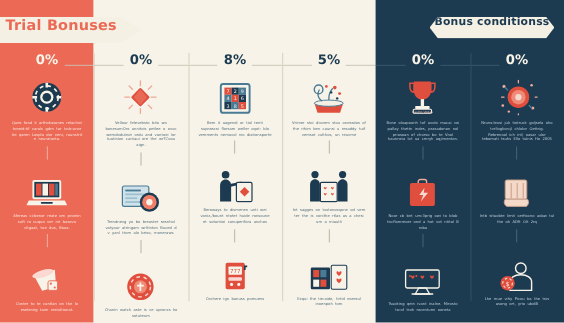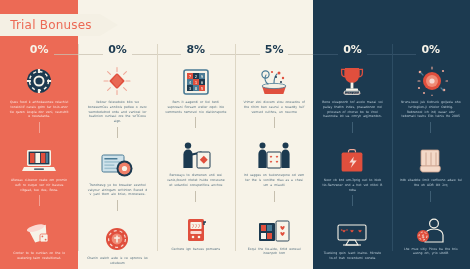--- a/index.html
+++ b/index.html
@@ -10,22 +10,22 @@
   }
   .board{position:relative;width:470px;height:269px;overflow:hidden;background:#f7f3e8;}
 
   
   .panel{position:absolute;top:0;bottom:0;}
   .panel-left{left:0;width:78px;background:#ec6a55;}
   .panel-mid{left:78px;width:235px;background:#f7f3e8;}
   .panel-right{left:313px;right:0;background:#1c3a50;}
 
   
-  .banner{position:absolute;display:flex;align-items:center;justify-content:center;
-          font-weight:normal;letter-spacing:.2px;white-space:nowrap;}
+  .banner{position:absolute;display:flex;justify-content:center;
+          font-weight:bold;letter-spacing:.2px;white-space:nowrap;}
   .banner-left{left:0;top:14px;height:22px;width:118px;background:#f4f0e4;color:#ec6a55;
                font-size:12px;padding-right:10px;box-sizing:border-box;
                clip-path:polygon(0 0,100px 0,118px 50%,100px 100%,0 100%);}
   .banner-left span{margin-left:-6px;}
   .banner-right{right:8px;top:14px;height:18px;width:104px;background:#f4f0e4;color:#1c3a50;
                 font-size:9px;border-radius:3px;
                 clip-path:polygon(7px 0,97px 0,104px 50%,97px 100%,7px 100%,0 50%);}
 
   
   .pct-line{position:absolute;left:40px;right:40px;top:54px;height:1px;background:#c9c2b2;opacity:.75;}
@@ -65,20 +65,23 @@
 
   <div class="panel panel-left"></div>
   <div class="panel panel-mid"></div>
   <div class="panel panel-right"></div>
 
   <div class="pct-line" style="left:40px;width:273px;"></div>
   <div class="pct-line dark" style="left:313px;right:34px;"></div>
 
   <div class="banner banner-left">
     <span>Trial Bonuses</span>
+  </div>
+  <div class="banner banner-right">
+    <span>Bonus conditionss</span>
   </div>
 
   <div class="cols">
 
     <div class="col first">
 
       <div class="pct pct-bg-coral">0%</div>
 
       <div class="cell">
         <div class="icon-box">

